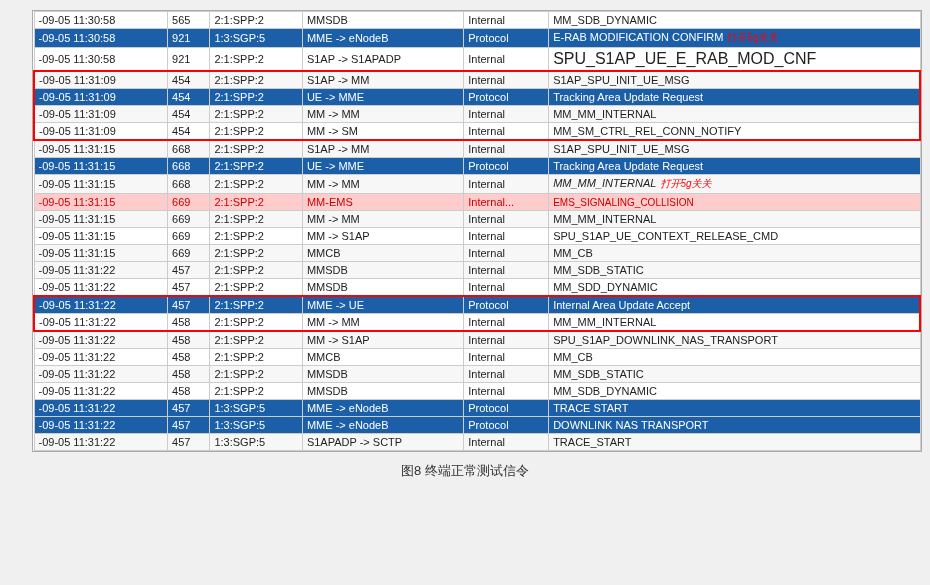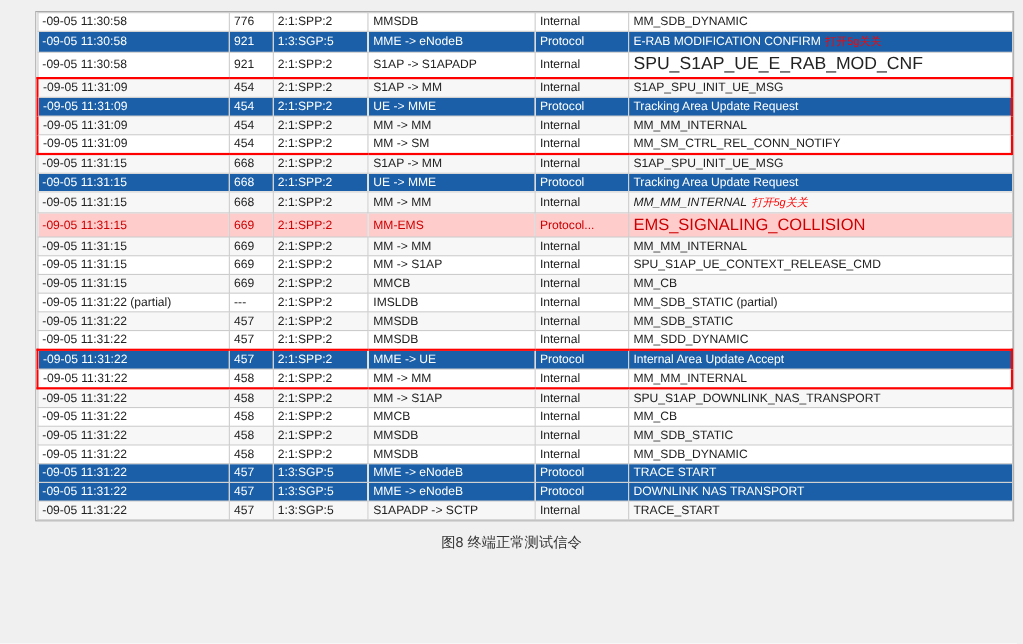--- a/index.html
+++ b/index.html
@@ -49,21 +49,21 @@
   </style>
 </head>
 <body>
 
 <div class="relative-container">
   <div class="table-wrapper">
     <table>
       <tbody id="table-body">
       <tr style="background-color: rgb(255, 255, 255); color: rgb(34, 34, 34);">
             <td style="font-size: 11px; padding: 2px 4px; border: 1px solid rgb(204, 204, 204); max-width: 120px; overflow: hidden; text-overflow: ellipsis; white-space: nowrap;">-09-05 11:30:58</td>
-            <td style="font-size: 11px; padding: 2px 4px; border: 1px solid rgb(204, 204, 204); max-width: 120px; overflow: hidden; text-overflow: ellipsis; white-space: nowrap;">776</td>
+            <td style="font-size: 11px; padding: 2px 4px; border: 1px solid rgb(204, 204, 204); max-width: 120px; overflow: hidden; text-overflow: ellipsis; white-space: nowrap;">565</td>
             <td style="font-size: 11px; padding: 2px 4px; border: 1px solid rgb(204, 204, 204); max-width: 120px; overflow: hidden; text-overflow: ellipsis; white-space: nowrap;">2:1:SPP:2</td>
             <td style="font-size: 11px; padding: 2px 4px; border: 1px solid rgb(204, 204, 204); max-width: 120px; overflow: hidden; text-overflow: ellipsis; white-space: nowrap;">MMSDB</td>
             <td style="font-size: 11px; padding: 2px 4px; border: 1px solid rgb(204, 204, 204); max-width: 120px; overflow: hidden; text-overflow: ellipsis; white-space: nowrap;">Internal</td>
             <td style="font-size: 11px; padding: 2px 4px; border: 1px solid rgb(204, 204, 204); max-width: 240px; overflow: hidden; text-overflow: ellipsis; white-space: nowrap;">MM_SDB_DYNAMIC</td>
           </tr>
           <tr style="background-color: rgb(26, 95, 168); color: white;">
             <td style="font-size: 11px; padding: 2px 4px; border: 1px solid rgb(204, 204, 204); max-width: 120px; overflow: hidden; text-overflow: ellipsis; white-space: nowrap;">-09-05 11:30:58</td>
             <td style="font-size: 11px; padding: 2px 4px; border: 1px solid rgb(204, 204, 204); max-width: 120px; overflow: hidden; text-overflow: ellipsis; white-space: nowrap;">921</td>
             <td style="font-size: 11px; padding: 2px 4px; border: 1px solid rgb(204, 204, 204); max-width: 120px; overflow: hidden; text-overflow: ellipsis; white-space: nowrap;">1:3:SGP:5</td>
             <td style="font-size: 11px; padding: 2px 4px; border: 1px solid rgb(204, 204, 204); max-width: 120px; overflow: hidden; text-overflow: ellipsis; white-space: nowrap;">MME -&gt; eNodeB</td>
@@ -132,22 +132,22 @@
             <td style="font-size: 11px; padding: 2px 4px; border: 1px solid rgb(204, 204, 204); max-width: 120px; overflow: hidden; text-overflow: ellipsis; white-space: nowrap;">2:1:SPP:2</td>
             <td style="font-size: 11px; padding: 2px 4px; border: 1px solid rgb(204, 204, 204); max-width: 120px; overflow: hidden; text-overflow: ellipsis; white-space: nowrap;">MM -&gt; MM</td>
             <td style="font-size: 11px; padding: 2px 4px; border: 1px solid rgb(204, 204, 204); max-width: 120px; overflow: hidden; text-overflow: ellipsis; white-space: nowrap;">Internal</td>
             <td style="font-size: 11px; padding: 2px 4px; border: 1px solid rgb(204, 204, 204); max-width: 240px; overflow: hidden; text-overflow: ellipsis; white-space: nowrap; font-style: italic;">MM_MM_INTERNAL<span style="color: red; font-size: 10px; margin-left: 4px;">打开5g关关</span></td>
           </tr>
           <tr style="background-color: rgb(255, 204, 204); color: rgb(204, 0, 0);">
             <td style="font-size: 11px; padding: 2px 4px; border: 1px solid rgb(204, 204, 204); max-width: 120px; overflow: hidden; text-overflow: ellipsis; white-space: nowrap;">-09-05 11:31:15</td>
             <td style="font-size: 11px; padding: 2px 4px; border: 1px solid rgb(204, 204, 204); max-width: 120px; overflow: hidden; text-overflow: ellipsis; white-space: nowrap;">669</td>
             <td style="font-size: 11px; padding: 2px 4px; border: 1px solid rgb(204, 204, 204); max-width: 120px; overflow: hidden; text-overflow: ellipsis; white-space: nowrap;">2:1:SPP:2</td>
             <td style="font-size: 11px; padding: 2px 4px; border: 1px solid rgb(204, 204, 204); max-width: 120px; overflow: hidden; text-overflow: ellipsis; white-space: nowrap;">MM-EMS</td>
-            <td style="font-size: 11px; padding: 2px 4px; border: 1px solid rgb(204, 204, 204); max-width: 120px; overflow: hidden; text-overflow: ellipsis; white-space: nowrap;">Protocol...</td>
-            <td style="font-size: 15px; padding: 2px 4px; border: 1px solid rgb(204, 204, 204); max-width: 240px; overflow: hidden; text-overflow: ellipsis; white-space: nowrap;">EMS_SIGNALING_COLLISION</td>
+            <td style="font-size: 11px; padding: 2px 4px; border: 1px solid rgb(204, 204, 204); max-width: 120px; overflow: hidden; text-overflow: ellipsis; white-space: nowrap;">Internal...</td>
+            <td style="font-size: 10px; padding: 2px 4px; border: 1px solid rgb(204, 204, 204); max-width: 240px; overflow: hidden; text-overflow: ellipsis; white-space: nowrap;">EMS_SIGNALING_COLLISION</td>
           </tr>
           <tr style="background-color: rgb(247, 247, 247); color: rgb(34, 34, 34);">
             <td style="font-size: 11px; padding: 2px 4px; border: 1px solid rgb(204, 204, 204); max-width: 120px; overflow: hidden; text-overflow: ellipsis; white-space: nowrap;">-09-05 11:31:15</td>
             <td style="font-size: 11px; padding: 2px 4px; border: 1px solid rgb(204, 204, 204); max-width: 120px; overflow: hidden; text-overflow: ellipsis; white-space: nowrap;">669</td>
             <td style="font-size: 11px; padding: 2px 4px; border: 1px solid rgb(204, 204, 204); max-width: 120px; overflow: hidden; text-overflow: ellipsis; white-space: nowrap;">2:1:SPP:2</td>
             <td style="font-size: 11px; padding: 2px 4px; border: 1px solid rgb(204, 204, 204); max-width: 120px; overflow: hidden; text-overflow: ellipsis; white-space: nowrap;">MM -&gt; MM</td>
             <td style="font-size: 11px; padding: 2px 4px; border: 1px solid rgb(204, 204, 204); max-width: 120px; overflow: hidden; text-overflow: ellipsis; white-space: nowrap;">Internal</td>
             <td style="font-size: 11px; padding: 2px 4px; border: 1px solid rgb(204, 204, 204); max-width: 240px; overflow: hidden; text-overflow: ellipsis; white-space: nowrap;">MM_MM_INTERNAL</td>
           </tr>
           <tr style="background-color: rgb(255, 255, 255); color: rgb(34, 34, 34);">
@@ -158,28 +158,20 @@
             <td style="font-size: 11px; padding: 2px 4px; border: 1px solid rgb(204, 204, 204); max-width: 120px; overflow: hidden; text-overflow: ellipsis; white-space: nowrap;">Internal</td>
             <td style="font-size: 11px; padding: 2px 4px; border: 1px solid rgb(204, 204, 204); max-width: 240px; overflow: hidden; text-overflow: ellipsis; white-space: nowrap;">SPU_S1AP_UE_CONTEXT_RELEASE_CMD</td>
           </tr>
           <tr style="background-color: rgb(247, 247, 247); color: rgb(34, 34, 34);">
             <td style="font-size: 11px; padding: 2px 4px; border: 1px solid rgb(204, 204, 204); max-width: 120px; overflow: hidden; text-overflow: ellipsis; white-space: nowrap;">-09-05 11:31:15</td>
             <td style="font-size: 11px; padding: 2px 4px; border: 1px solid rgb(204, 204, 204); max-width: 120px; overflow: hidden; text-overflow: ellipsis; white-space: nowrap;">669</td>
             <td style="font-size: 11px; padding: 2px 4px; border: 1px solid rgb(204, 204, 204); max-width: 120px; overflow: hidden; text-overflow: ellipsis; white-space: nowrap;">2:1:SPP:2</td>
             <td style="font-size: 11px; padding: 2px 4px; border: 1px solid rgb(204, 204, 204); max-width: 120px; overflow: hidden; text-overflow: ellipsis; white-space: nowrap;">MMCB</td>
             <td style="font-size: 11px; padding: 2px 4px; border: 1px solid rgb(204, 204, 204); max-width: 120px; overflow: hidden; text-overflow: ellipsis; white-space: nowrap;">Internal</td>
             <td style="font-size: 11px; padding: 2px 4px; border: 1px solid rgb(204, 204, 204); max-width: 240px; overflow: hidden; text-overflow: ellipsis; white-space: nowrap;">MM_CB</td>
-          </tr>
-          <tr style="background-color: rgb(255, 255, 255); color: rgb(34, 34, 34);">
-            <td style="font-size: 11px; padding: 2px 4px; border: 1px solid rgb(204, 204, 204); max-width: 120px; overflow: hidden; text-overflow: ellipsis; white-space: nowrap;">-09-05 11:31:22 (partial)</td>
-            <td style="font-size: 11px; padding: 2px 4px; border: 1px solid rgb(204, 204, 204); max-width: 120px; overflow: hidden; text-overflow: ellipsis; white-space: nowrap;">---</td>
-            <td style="font-size: 11px; padding: 2px 4px; border: 1px solid rgb(204, 204, 204); max-width: 120px; overflow: hidden; text-overflow: ellipsis; white-space: nowrap;">2:1:SPP:2</td>
-            <td style="font-size: 11px; padding: 2px 4px; border: 1px solid rgb(204, 204, 204); max-width: 120px; overflow: hidden; text-overflow: ellipsis; white-space: nowrap;">IMSLDB</td>
-            <td style="font-size: 11px; padding: 2px 4px; border: 1px solid rgb(204, 204, 204); max-width: 120px; overflow: hidden; text-overflow: ellipsis; white-space: nowrap;">Internal</td>
-            <td style="font-size: 11px; padding: 2px 4px; border: 1px solid rgb(204, 204, 204); max-width: 240px; overflow: hidden; text-overflow: ellipsis; white-space: nowrap;">MM_SDB_STATIC (partial)</td>
           </tr>
           <tr style="background-color: rgb(247, 247, 247); color: rgb(34, 34, 34);">
             <td style="font-size: 11px; padding: 2px 4px; border: 1px solid rgb(204, 204, 204); max-width: 120px; overflow: hidden; text-overflow: ellipsis; white-space: nowrap;">-09-05 11:31:22</td>
             <td style="font-size: 11px; padding: 2px 4px; border: 1px solid rgb(204, 204, 204); max-width: 120px; overflow: hidden; text-overflow: ellipsis; white-space: nowrap;">457</td>
             <td style="font-size: 11px; padding: 2px 4px; border: 1px solid rgb(204, 204, 204); max-width: 120px; overflow: hidden; text-overflow: ellipsis; white-space: nowrap;">2:1:SPP:2</td>
             <td style="font-size: 11px; padding: 2px 4px; border: 1px solid rgb(204, 204, 204); max-width: 120px; overflow: hidden; text-overflow: ellipsis; white-space: nowrap;">MMSDB</td>
             <td style="font-size: 11px; padding: 2px 4px; border: 1px solid rgb(204, 204, 204); max-width: 120px; overflow: hidden; text-overflow: ellipsis; white-space: nowrap;">Internal</td>
             <td style="font-size: 11px; padding: 2px 4px; border: 1px solid rgb(204, 204, 204); max-width: 240px; overflow: hidden; text-overflow: ellipsis; white-space: nowrap;">MM_SDB_STATIC</td>
           </tr>
           <tr style="background-color: rgb(255, 255, 255); color: rgb(34, 34, 34);">

